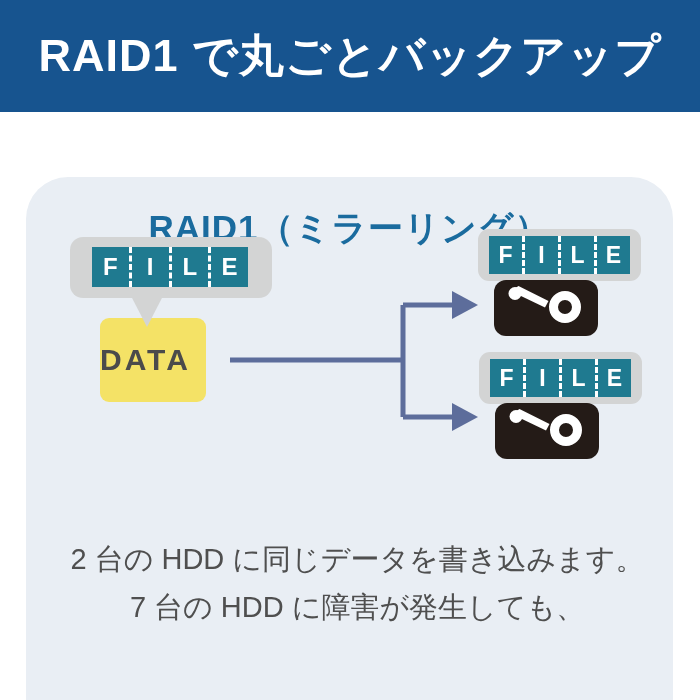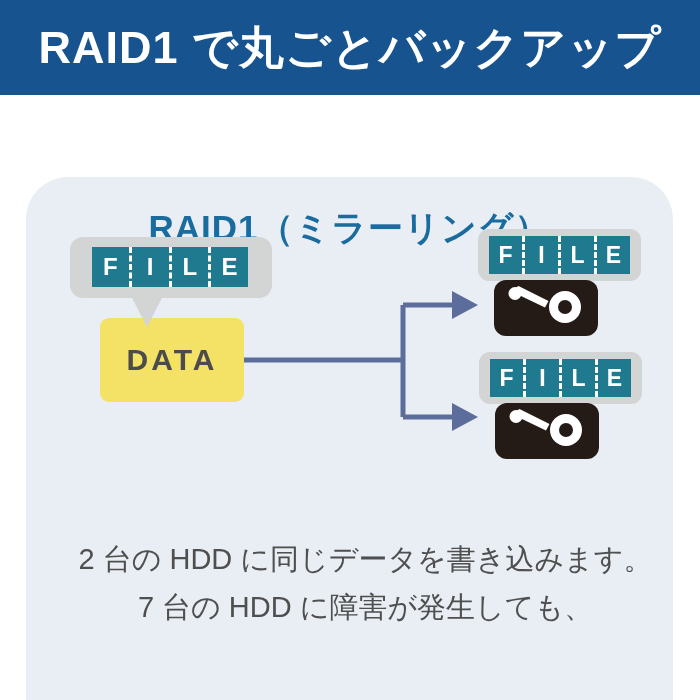--- a/index.html
+++ b/index.html
@@ -24,21 +24,21 @@
     width: 700px;
     height: 700px;
     background: #ffffff;
     overflow: hidden;
   }
 
   
   .banner {
     position: absolute;
     left: 0; top: 0;
-    width: 700px; height: 95px;
+    width: 700px; height: 112px;
     background: var(--c-banner-bg);
     display: flex;
     align-items: center;
     justify-content: center;
   }
   .banner-title {
     color: var(--c-banner-text);
     font-size: 45px;
     font-weight: 700;
     letter-spacing: 1px;
@@ -102,26 +102,25 @@
     width: 32px; height: 31px;
     background: var(--c-label-gray);
     clip-path: polygon(0 0, 100% 0, 50% 100%);
     z-index: 4;
   }
 
   
   .data-box {
     position: absolute;
     left: 100px; top: 318px;
-    width: 144px; height: 84px;
+    width: 106px; height: 84px;
     background: var(--c-data-yellow);
     border-radius: 9px;
     display: flex;
     align-items: center;
-    justify-content: center;
     z-index: 2;
   }
   .data-label {
     color: #4b4b4b;
     font-size: 30px;
     font-weight: 700;
     letter-spacing: 3px;
   }
 
   
@@ -161,21 +160,21 @@
     width: 104px; height: 56px;
     background: var(--c-hdd-black);
     border-radius: 12px;
     overflow: hidden;
   }
   .hdd-body svg { display: block; width: 104px; height: 56px; }
 
   
   .caption {
     position: absolute;
-    left: 16px; top: 358px;
+    left: 8px; top: 358px;
     width: 100%;
     text-align: center;
   }
   .caption-line {
     color: var(--c-caption-text);
     font-size: 29px;
     font-weight: 500;
     line-height: 48px;
     white-space: nowrap;
   }

